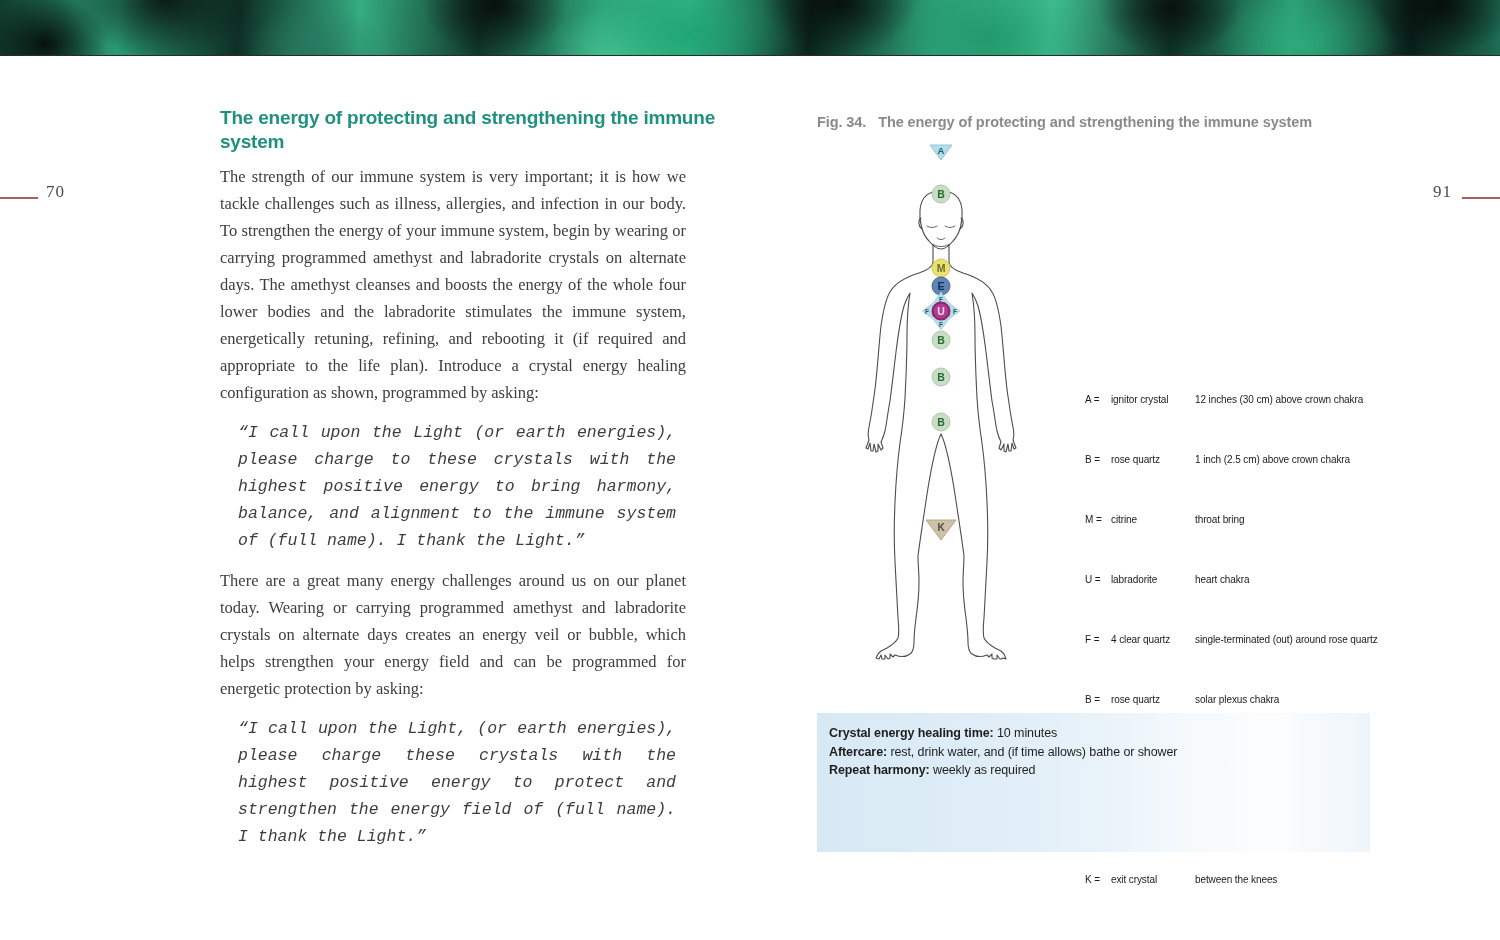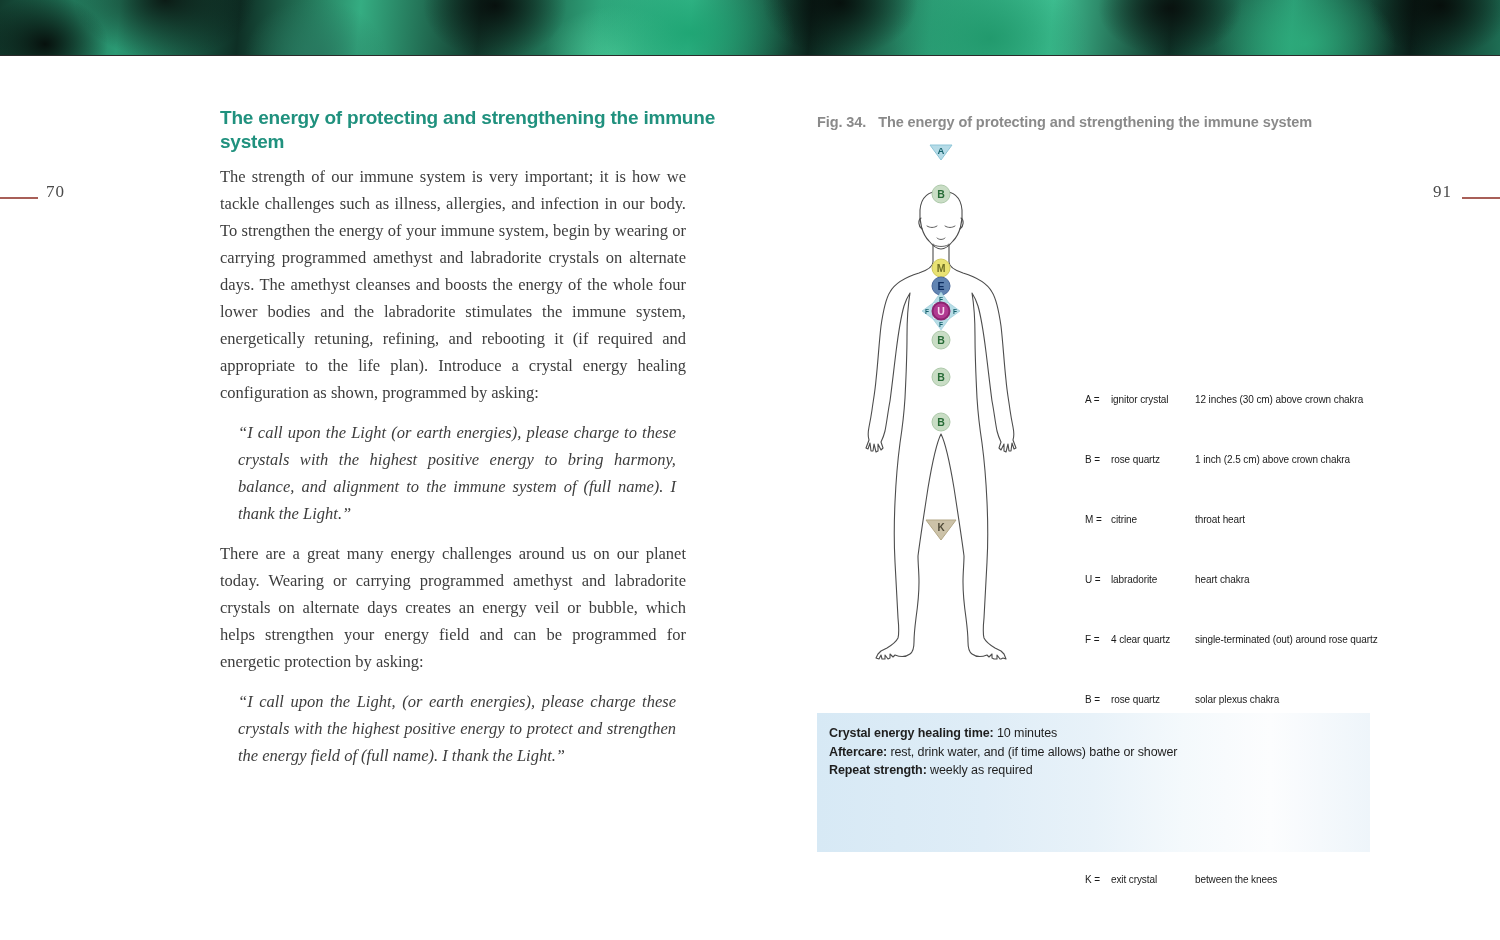--- a/index.html
+++ b/index.html
@@ -36,21 +36,21 @@
   .rule-left  { left:0; width:38px; }
   .rule-right { left:1462px; width:38px; }
 
   
   .left-col { position:absolute; left:220px; top:106px; width:500px; }
   h1.heading { font-family:"Liberation Sans", sans-serif; font-weight:bold; font-size:19px;
                line-height:24px; color:#20917e; letter-spacing:-0.2px; width:500px; margin-bottom:9px; }
   .bodytext { font-family:"Liberation Serif", serif; font-size:16.5px; line-height:27px;
               color:#3d3d3d; width:466px; text-align:justify; }
   .bodytext p { margin-bottom:13px; }
-  .bodytext blockquote { font-style:italic; margin:0 10px 13px 18px; text-align:justify; }
+  .bodytext blockquote { font-style:italic; margin:0 10px 13px 18px; text-align:justify;font-family:Liberation Mono, monospace; }
 
   
   .fig-caption { position:absolute; left:817px; top:114px; font-weight:bold; font-size:14.5px;
                  color:#8a8a8a; letter-spacing:-0.1px; }
   .fig-caption .fig-label { margin-right:12px; }
 
   .diagram { position:absolute; left:820px; top:140px; width:240px; height:530px; }
 
   
   .legend { position:absolute; left:1085px; top:346px; font-size:10px; line-height:13px;
@@ -198,21 +198,21 @@
   <div class="lrow">
     <div class="lcol1"><span class="lkey">A =</span><span>ignitor crystal</span></div>
     <div class="lcol2">12 inches (30 cm) above crown chakra</div>
   </div>
   <div class="lrow">
     <div class="lcol1"><span class="lkey">B =</span><span>rose quartz</span></div>
     <div class="lcol2">1 inch (2.5 cm) above crown chakra</div>
   </div>
   <div class="lrow">
     <div class="lcol1"><span class="lkey">M =</span><span>citrine</span></div>
-    <div class="lcol2">throat heart</div>
+    <div class="lcol2">throat bring</div>
   </div>
   <div class="lrow">
     <div class="lcol1"><span class="lkey">U =</span><span>labradorite</span></div>
     <div class="lcol2">heart chakra</div>
   </div>
   <div class="lrow">
     <div class="lcol1"><span class="lkey">F =</span><span>4 clear quartz</span></div>
     <div class="lcol2">single-terminated (out) around rose quartz</div>
   </div>
   <div class="lrow">
@@ -229,14 +229,14 @@
   </div>
   <div class="lrow">
     <div class="lcol1"><span class="lkey">K =</span><span>exit crystal</span></div>
     <div class="lcol2">between the knees</div>
   </div>
 </div>
 
 <div class="infobox">
   <div><b>Crystal energy healing time:</b><span> 10 minutes</span></div>
   <div><b>Aftercare:</b><span> rest, drink water, and (if time allows) bathe or shower</span></div>
-  <div><b>Repeat strength:</b><span> weekly as required</span></div>
+  <div><b>Repeat harmony:</b><span> weekly as required</span></div>
 </div>
 
 </body></html>

